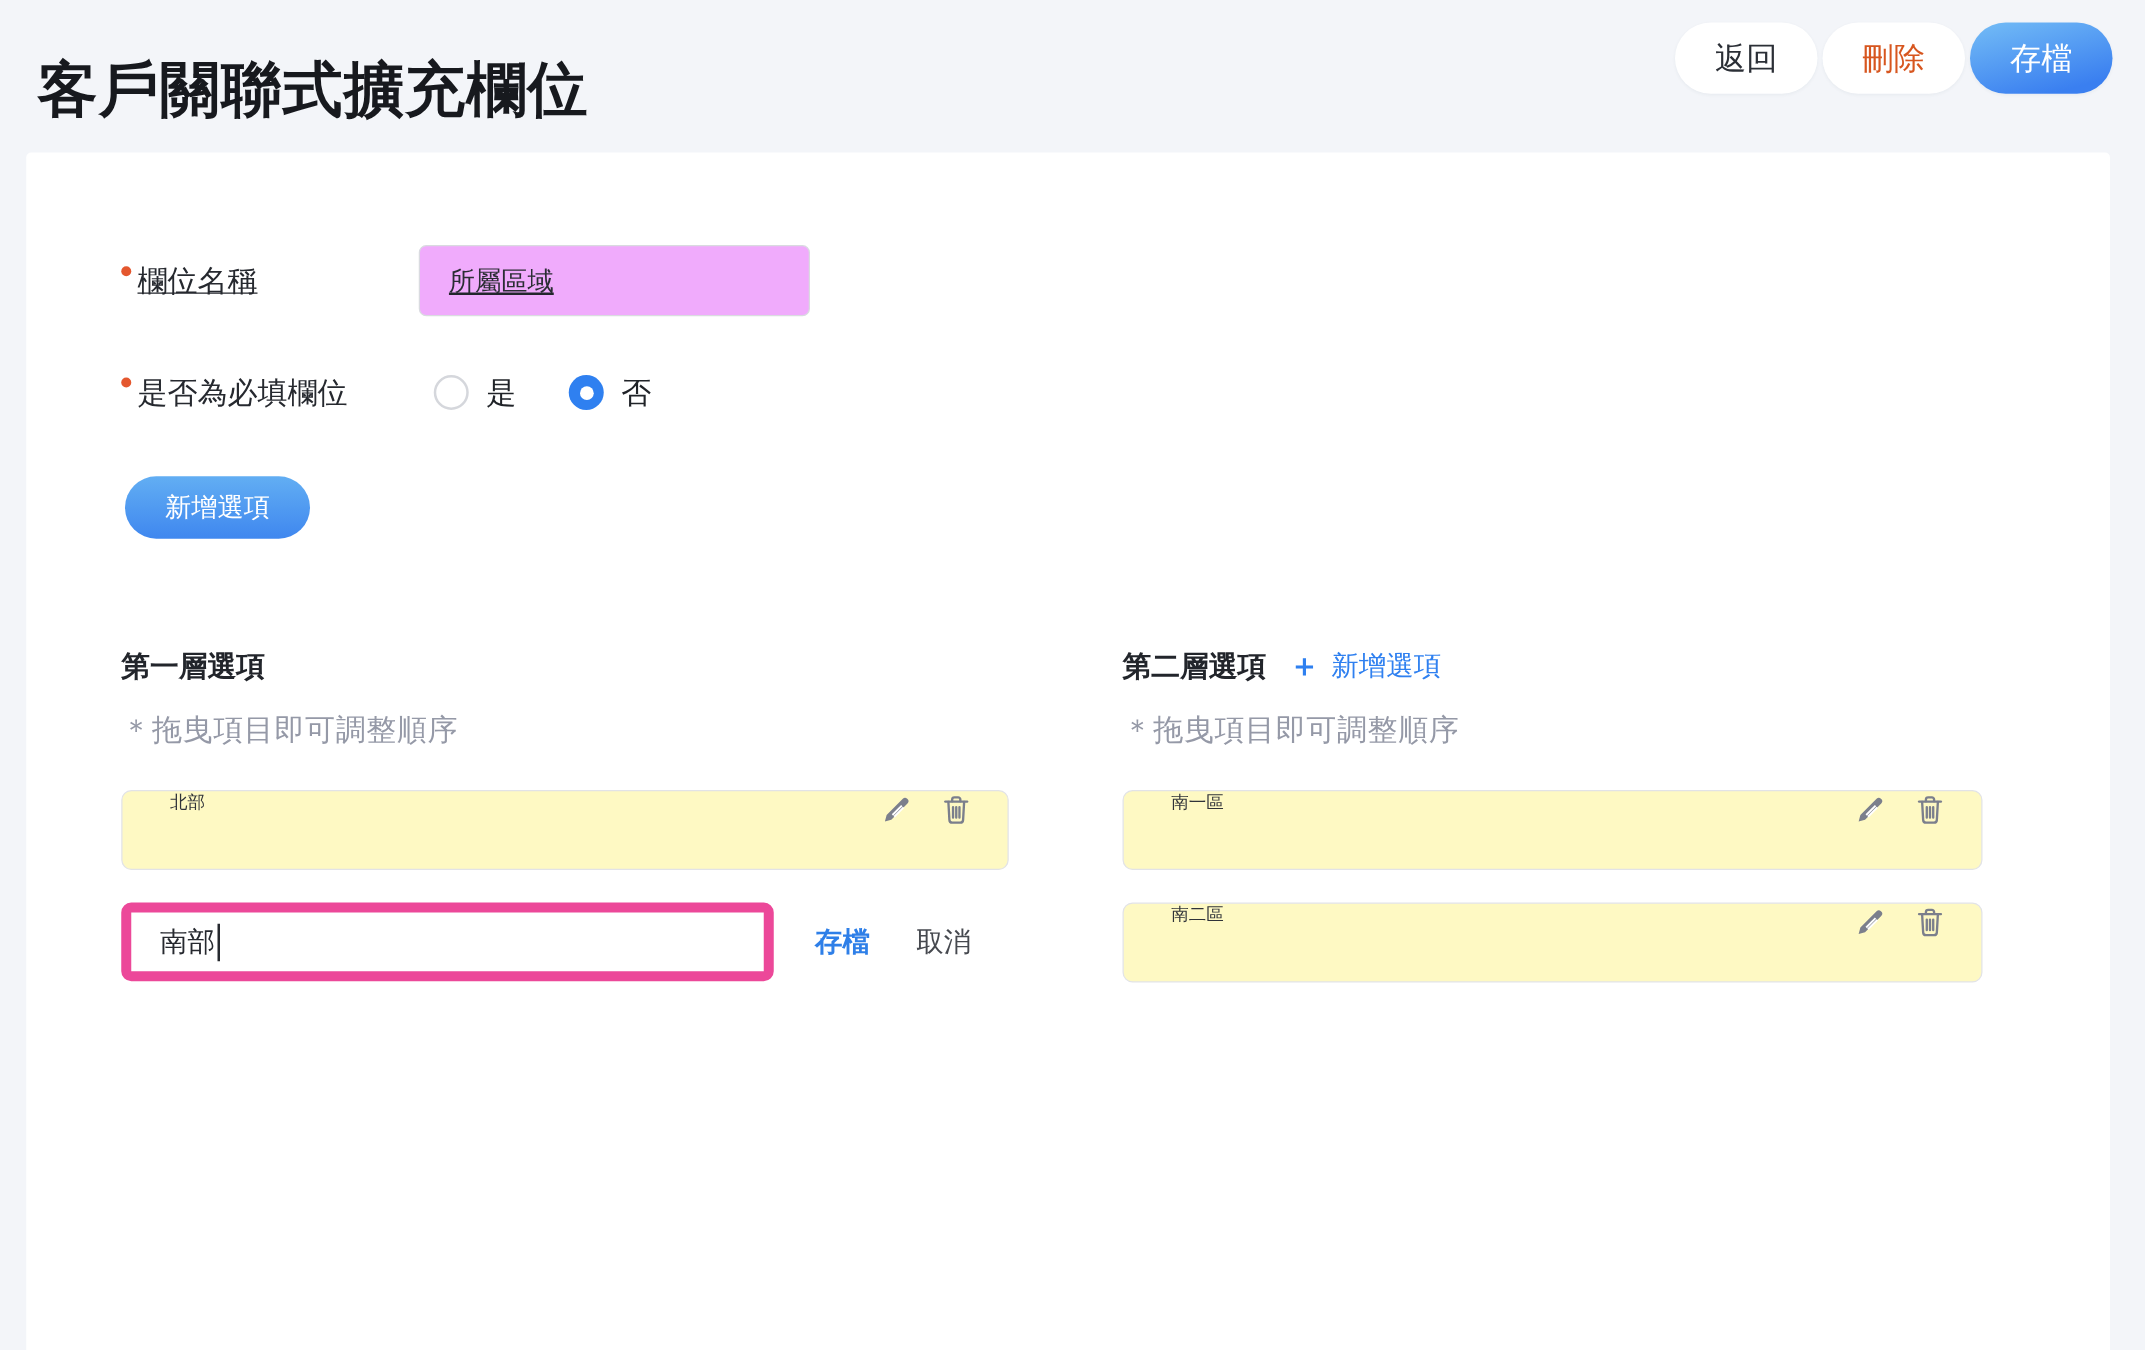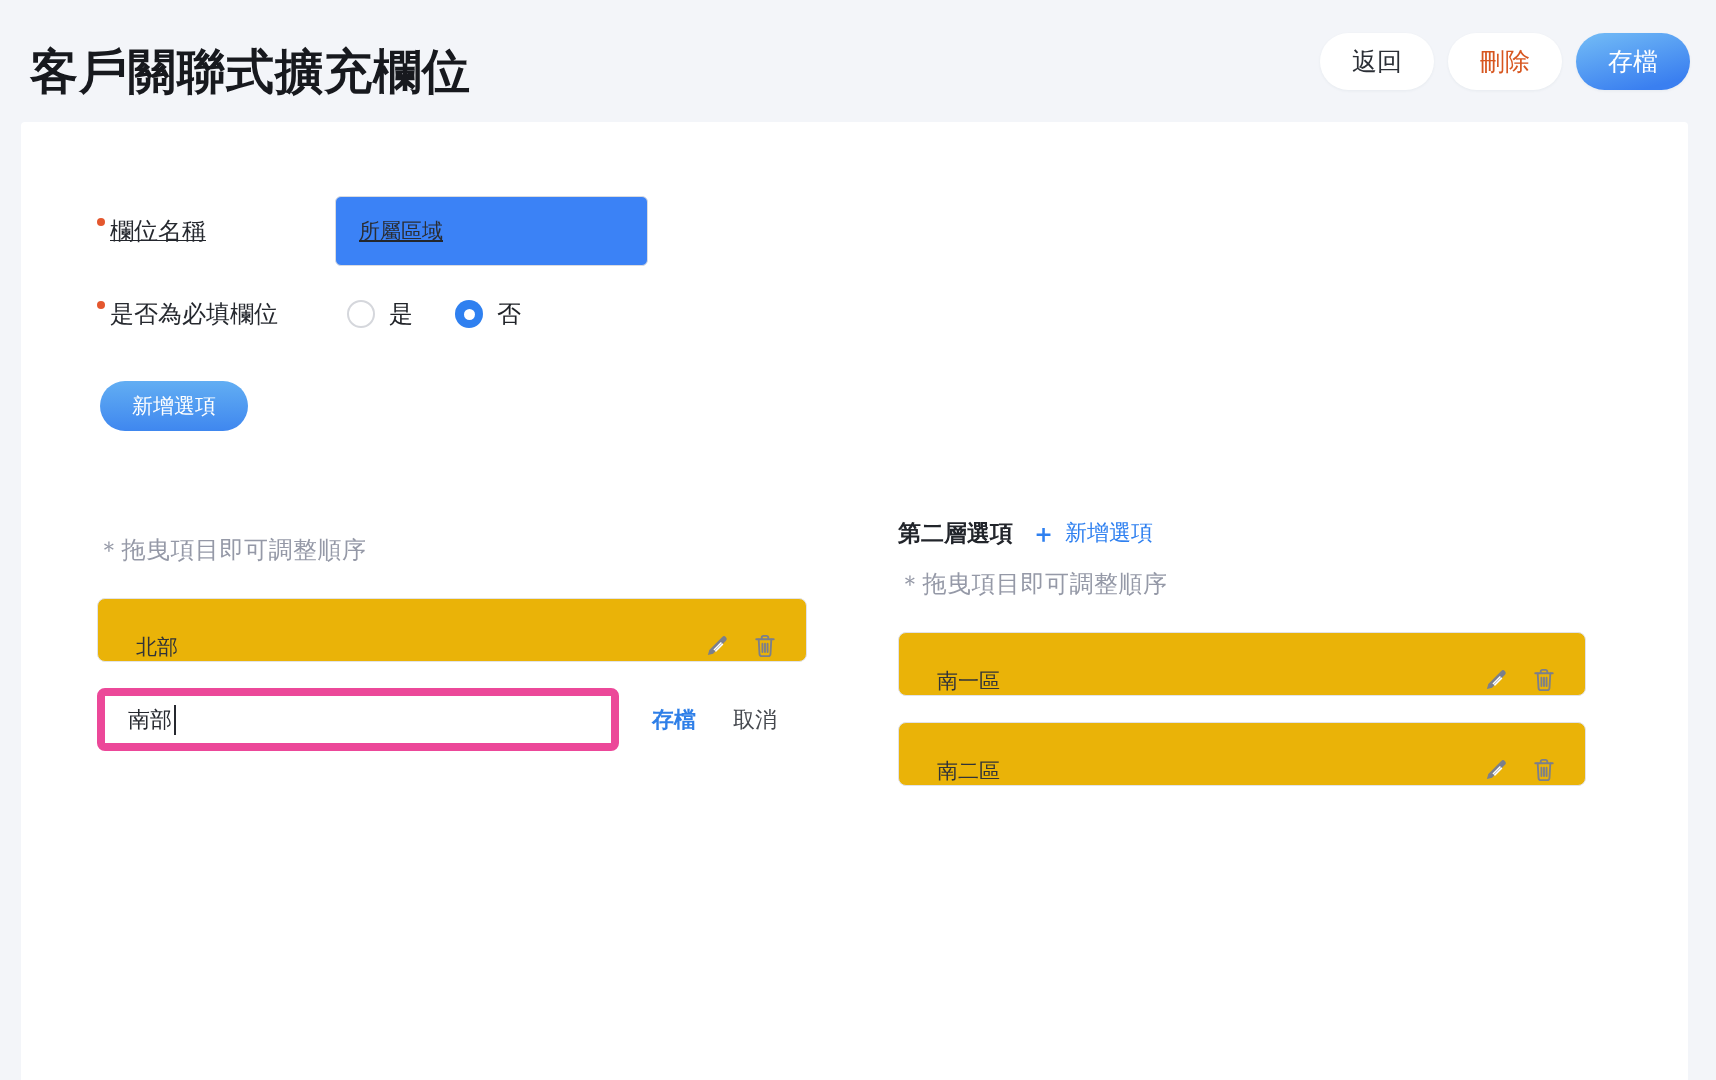--- a/index.html
+++ b/index.html
@@ -9,21 +9,21 @@
     font-family: "Liberation Sans", "DejaVu Sans", sans-serif;
     color: #23262c;
     overflow: hidden;
     position: relative;
   }
   .topbar { position: relative; height: 122px; }
   .page-title {
     position: absolute; left: 30px; top: 40px;
     font-size: 48px; font-weight: 700; color: #17191e; letter-spacing: 1px;
   }
-  .topbar-actions { position: absolute; right: 26px; top: 33px; display: flex; gap: 14px; }
+  .topbar-actions { position: absolute; right: 26px; top: 18px; display: flex; gap: 4px; }
   .pill {
     height: 57px; border-radius: 29px; padding: 0 32px; font-size: 25px;
     display: flex; align-items: center; background: #ffffff; border: none;
     cursor: pointer; font-family: inherit; font-weight: 500;
     box-shadow: 0 1px 3px rgba(40,60,90,0.06);
   }
   .pill.back { color: #2b2f36; }
   .pill.delete { color: #d7561f; }
   .pill.save {
     color: #ffffff;
@@ -36,23 +36,23 @@
   .form-row { position: absolute; left: 76px; display: flex; align-items: center; }
   .row-field-name { top: 74px; text-decoration: underline; }
   .row-required { top: 176px; gap: 12px; }
   .label-wrap { width: 238px; }
   .req-label { position: relative; padding-left: 13px; font-size: 24px; font-weight: 500; color: #26292f; }
   .req-dot {
     position: absolute; left: 0; top: 1px; width: 8px; height: 8px;
     border-radius: 50%; background: #e4572e;
   }
   .text-input {
-    width: 313px; height: 70px; border: 1px solid #d9dbe0; border-radius: 6px;
+    width: 313px; height: 57px; border: 1px solid #d9dbe0; border-radius: 6px;
     font-size: 21px; padding: 0 23px; color: #2a2d33; font-family: inherit;
-    background: #3b82f6; outline: none;
+    background: #f0abfc; outline: none;
   }
   .radio-group { display: flex; align-items: center; gap: 42px; }
   .radio-option { display: flex; align-items: center; cursor: pointer; }
   .radio-circle {
     width: 28px; height: 28px; border-radius: 50%;
     border: 2px solid #d5d7dc; background: #fff;
     display: flex; align-items: center; justify-content: center;
   }
   .radio-circle.checked { border: none; background: #2f80f0; }
   .radio-dot { width: 11px; height: 11px; border-radius: 50%; background: #ffffff; }
@@ -68,23 +68,23 @@
   .col-left { left: 76px; width: 710px; }
   .col-right { left: 877px; width: 688px; }
   .col-header { display: flex; align-items: center; line-height: 34px; }
   .col-title { font-size: 23px; font-weight: 700; color: #22252b; }
   .add-link { display: flex; align-items: center; gap: 9px; margin-left: 18px; cursor: pointer; }
   .plus-glyph { font-size: 25px; font-weight: 700; color: #2f80f0; }
   .add-link-label { font-size: 22px; font-weight: 500; color: #2f80f0; }
   .col-hint { margin-top: 18px; font-size: 24px; color: #9599a7; letter-spacing: 0.5px; }
   .option-list { margin-top: 32px; }
   .option-item {
-    height: 64px; background: #eab308; border: 1px solid #e2e3e7; border-radius: 8px;
-    display: flex; align-items: flex-end; padding: 0 26px 0 38px;
-    font-size: 21px; color: #303339; margin-bottom: 26px;
+    height: 64px; background: #fef9c3; border: 1px solid #e2e3e7; border-radius: 8px;
+    display: flex; align-items: flex-start; padding: 0 26px 0 38px;
+    font-size: 14px; color: #303339; margin-bottom: 26px;
   }
   .item-actions { margin-left: auto; display: flex; align-items: center; gap: 18px; }
   .icon-btn { width: 30px; height: 30px; display: flex; align-items: center; justify-content: center; cursor: pointer; }
   .icon-btn svg { width: 28px; height: 28px; }
   .edit-row { display: flex; align-items: center; }
   .edit-input {
     width: 522px; height: 63px; border: 8px solid #ec4899; border-radius: 8px;
     background: #fff; display: flex; align-items: center; padding: 0 23px;
     font-size: 22px; color: #26292f; cursor: text;
   }
@@ -132,20 +132,23 @@
             <span class="radio-dot"></span>
           </span>
         <span class="radio-label">否</span>
       </div>
     </div>
   </div>
 
   <button class="add-option-btn">新增選項</button>
 
   <div class="col col-left">
+    <div class="col-header">
+      <span class="col-title">第一層選項</span>
+    </div>
     <div class="col-hint">＊拖曳項目即可調整順序</div>
     <div class="option-list">
 
         <div class="option-item">
           <span>北部</span>
           <span class="item-actions">
             <span class="icon-btn">
               <svg viewBox="0 0 24 24" fill="none">
                 <path d="M4.2 19.8l1.2-4.4L16.5 4.3a2.1 2.1 0 0 1 3 0l.2.2a2.1 2.1 0 0 1 0 3L8.6 18.6 4.2 19.8z" fill="#7b7f8c"></path>
                 <path d="M9.4 15.4l6.4-6.4" stroke="#ffffff" stroke-width="1.3"></path>

